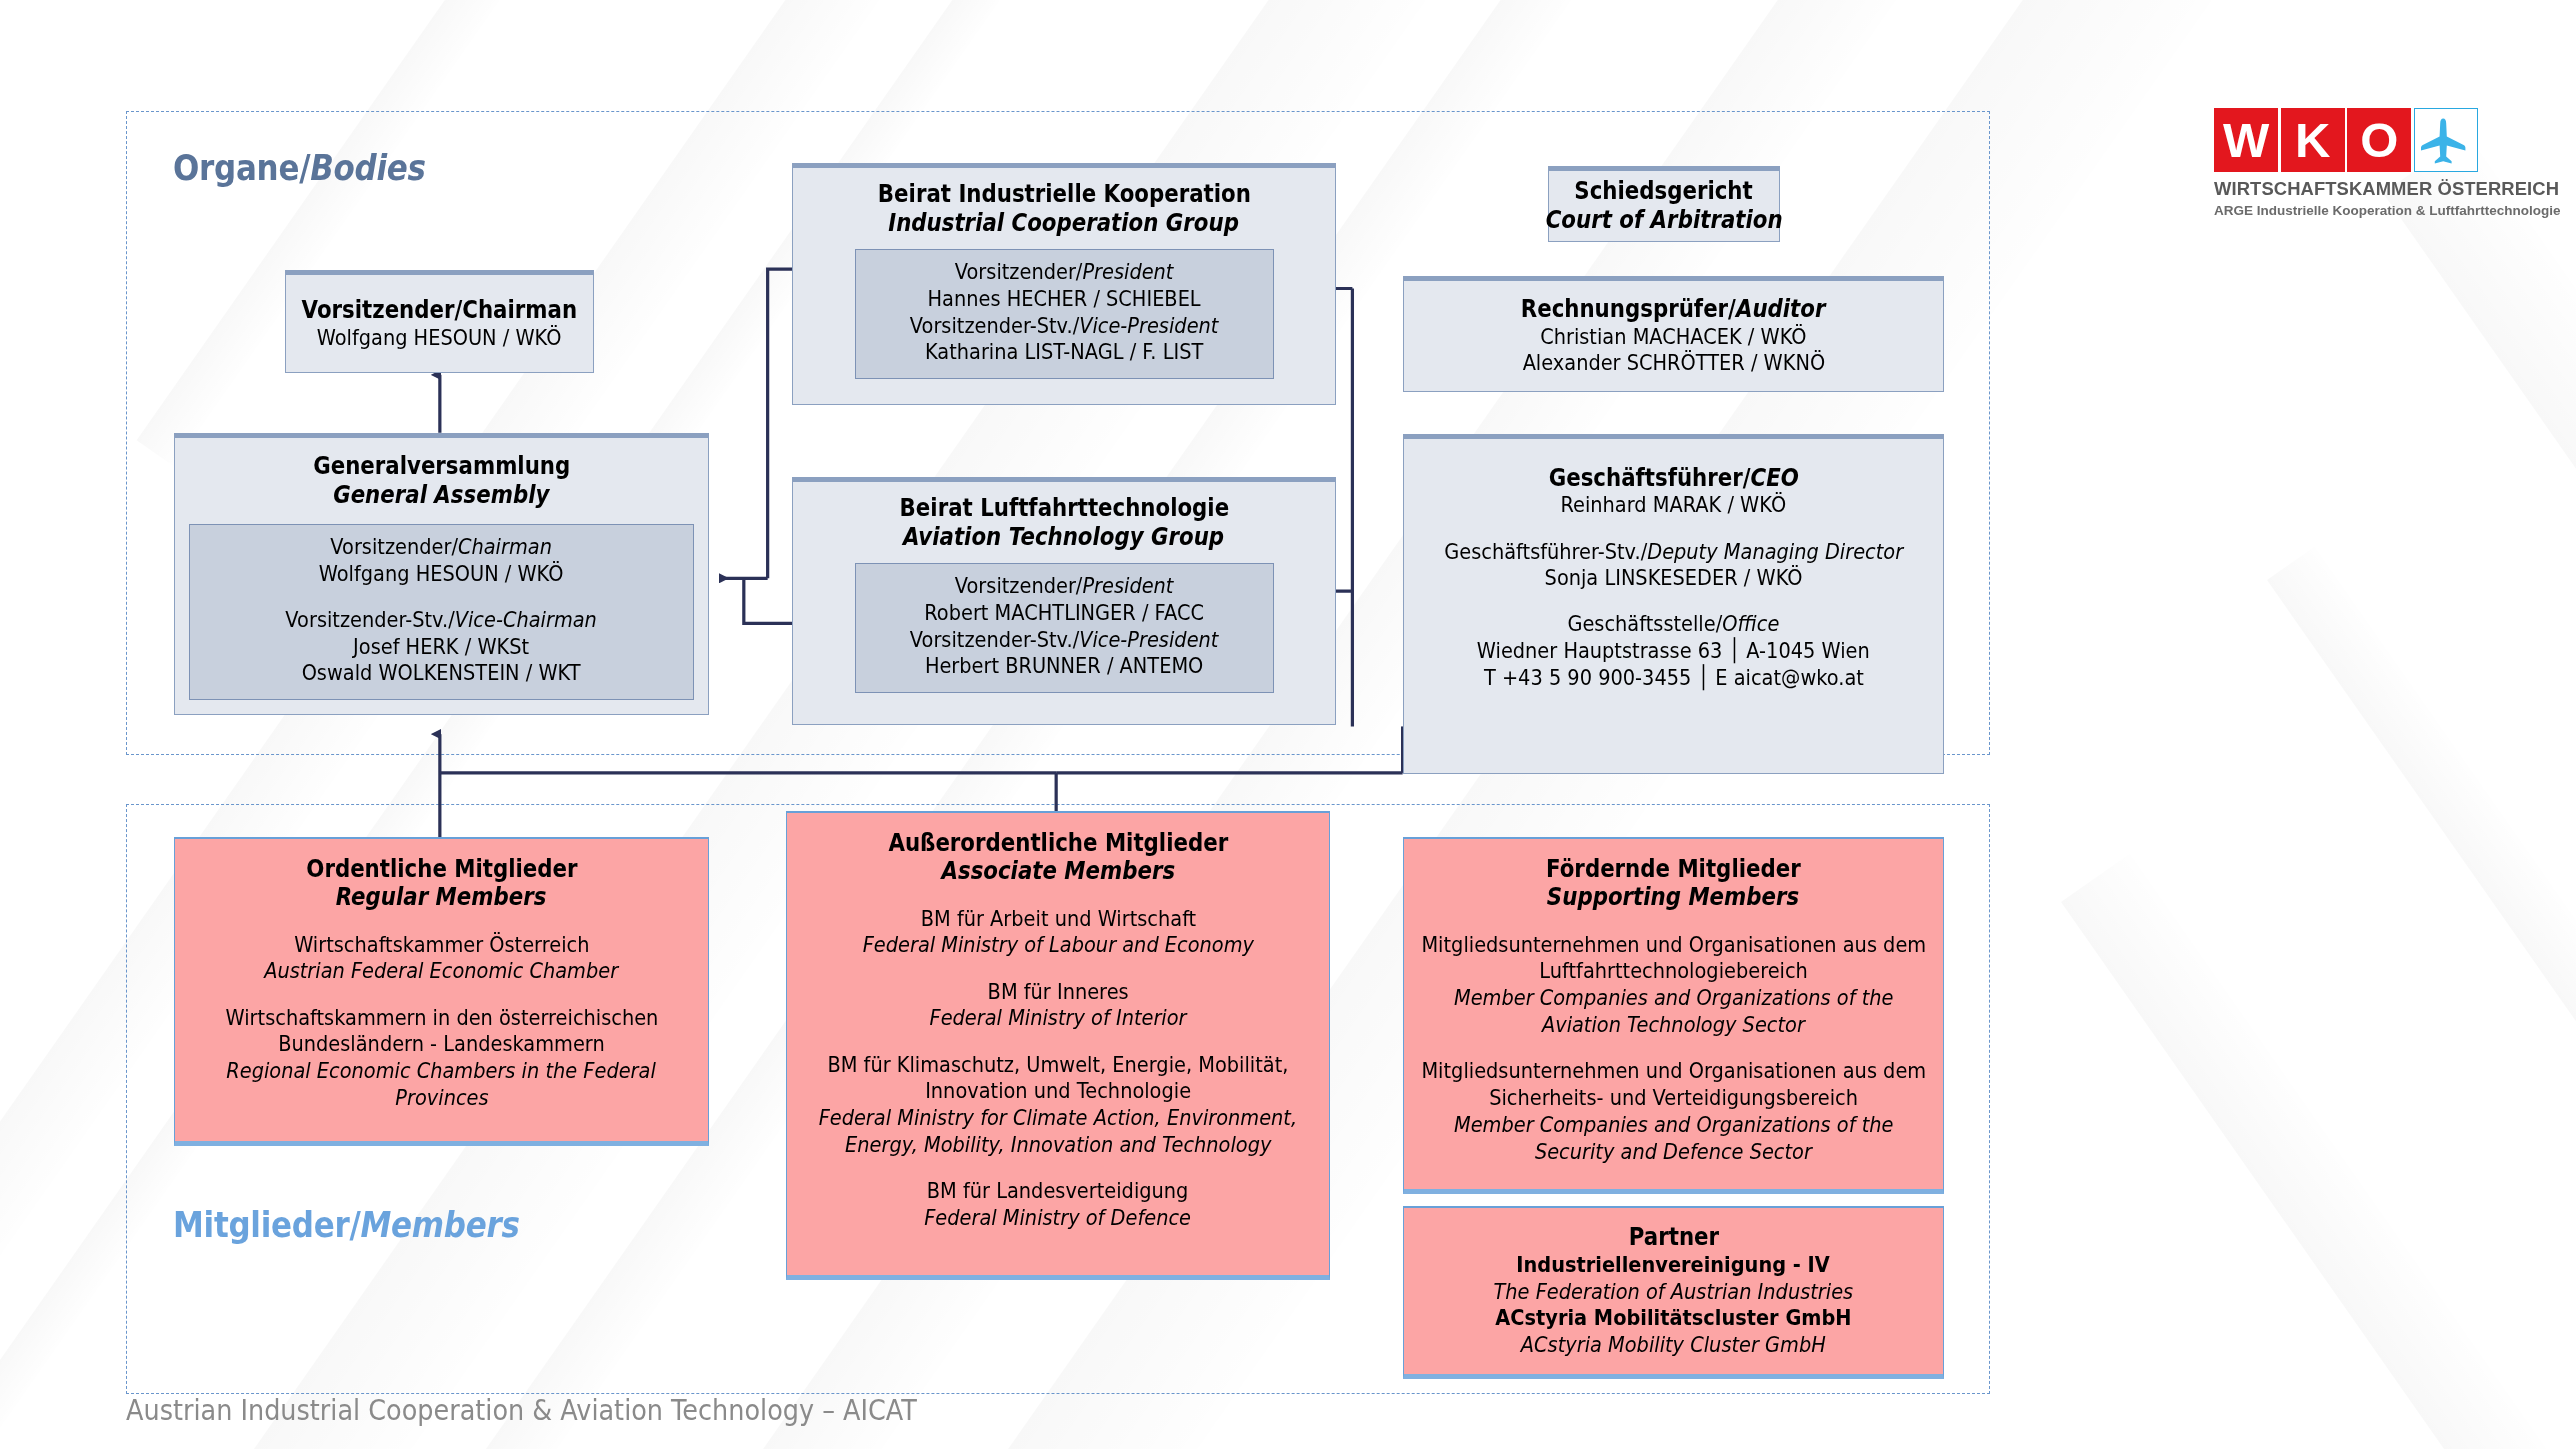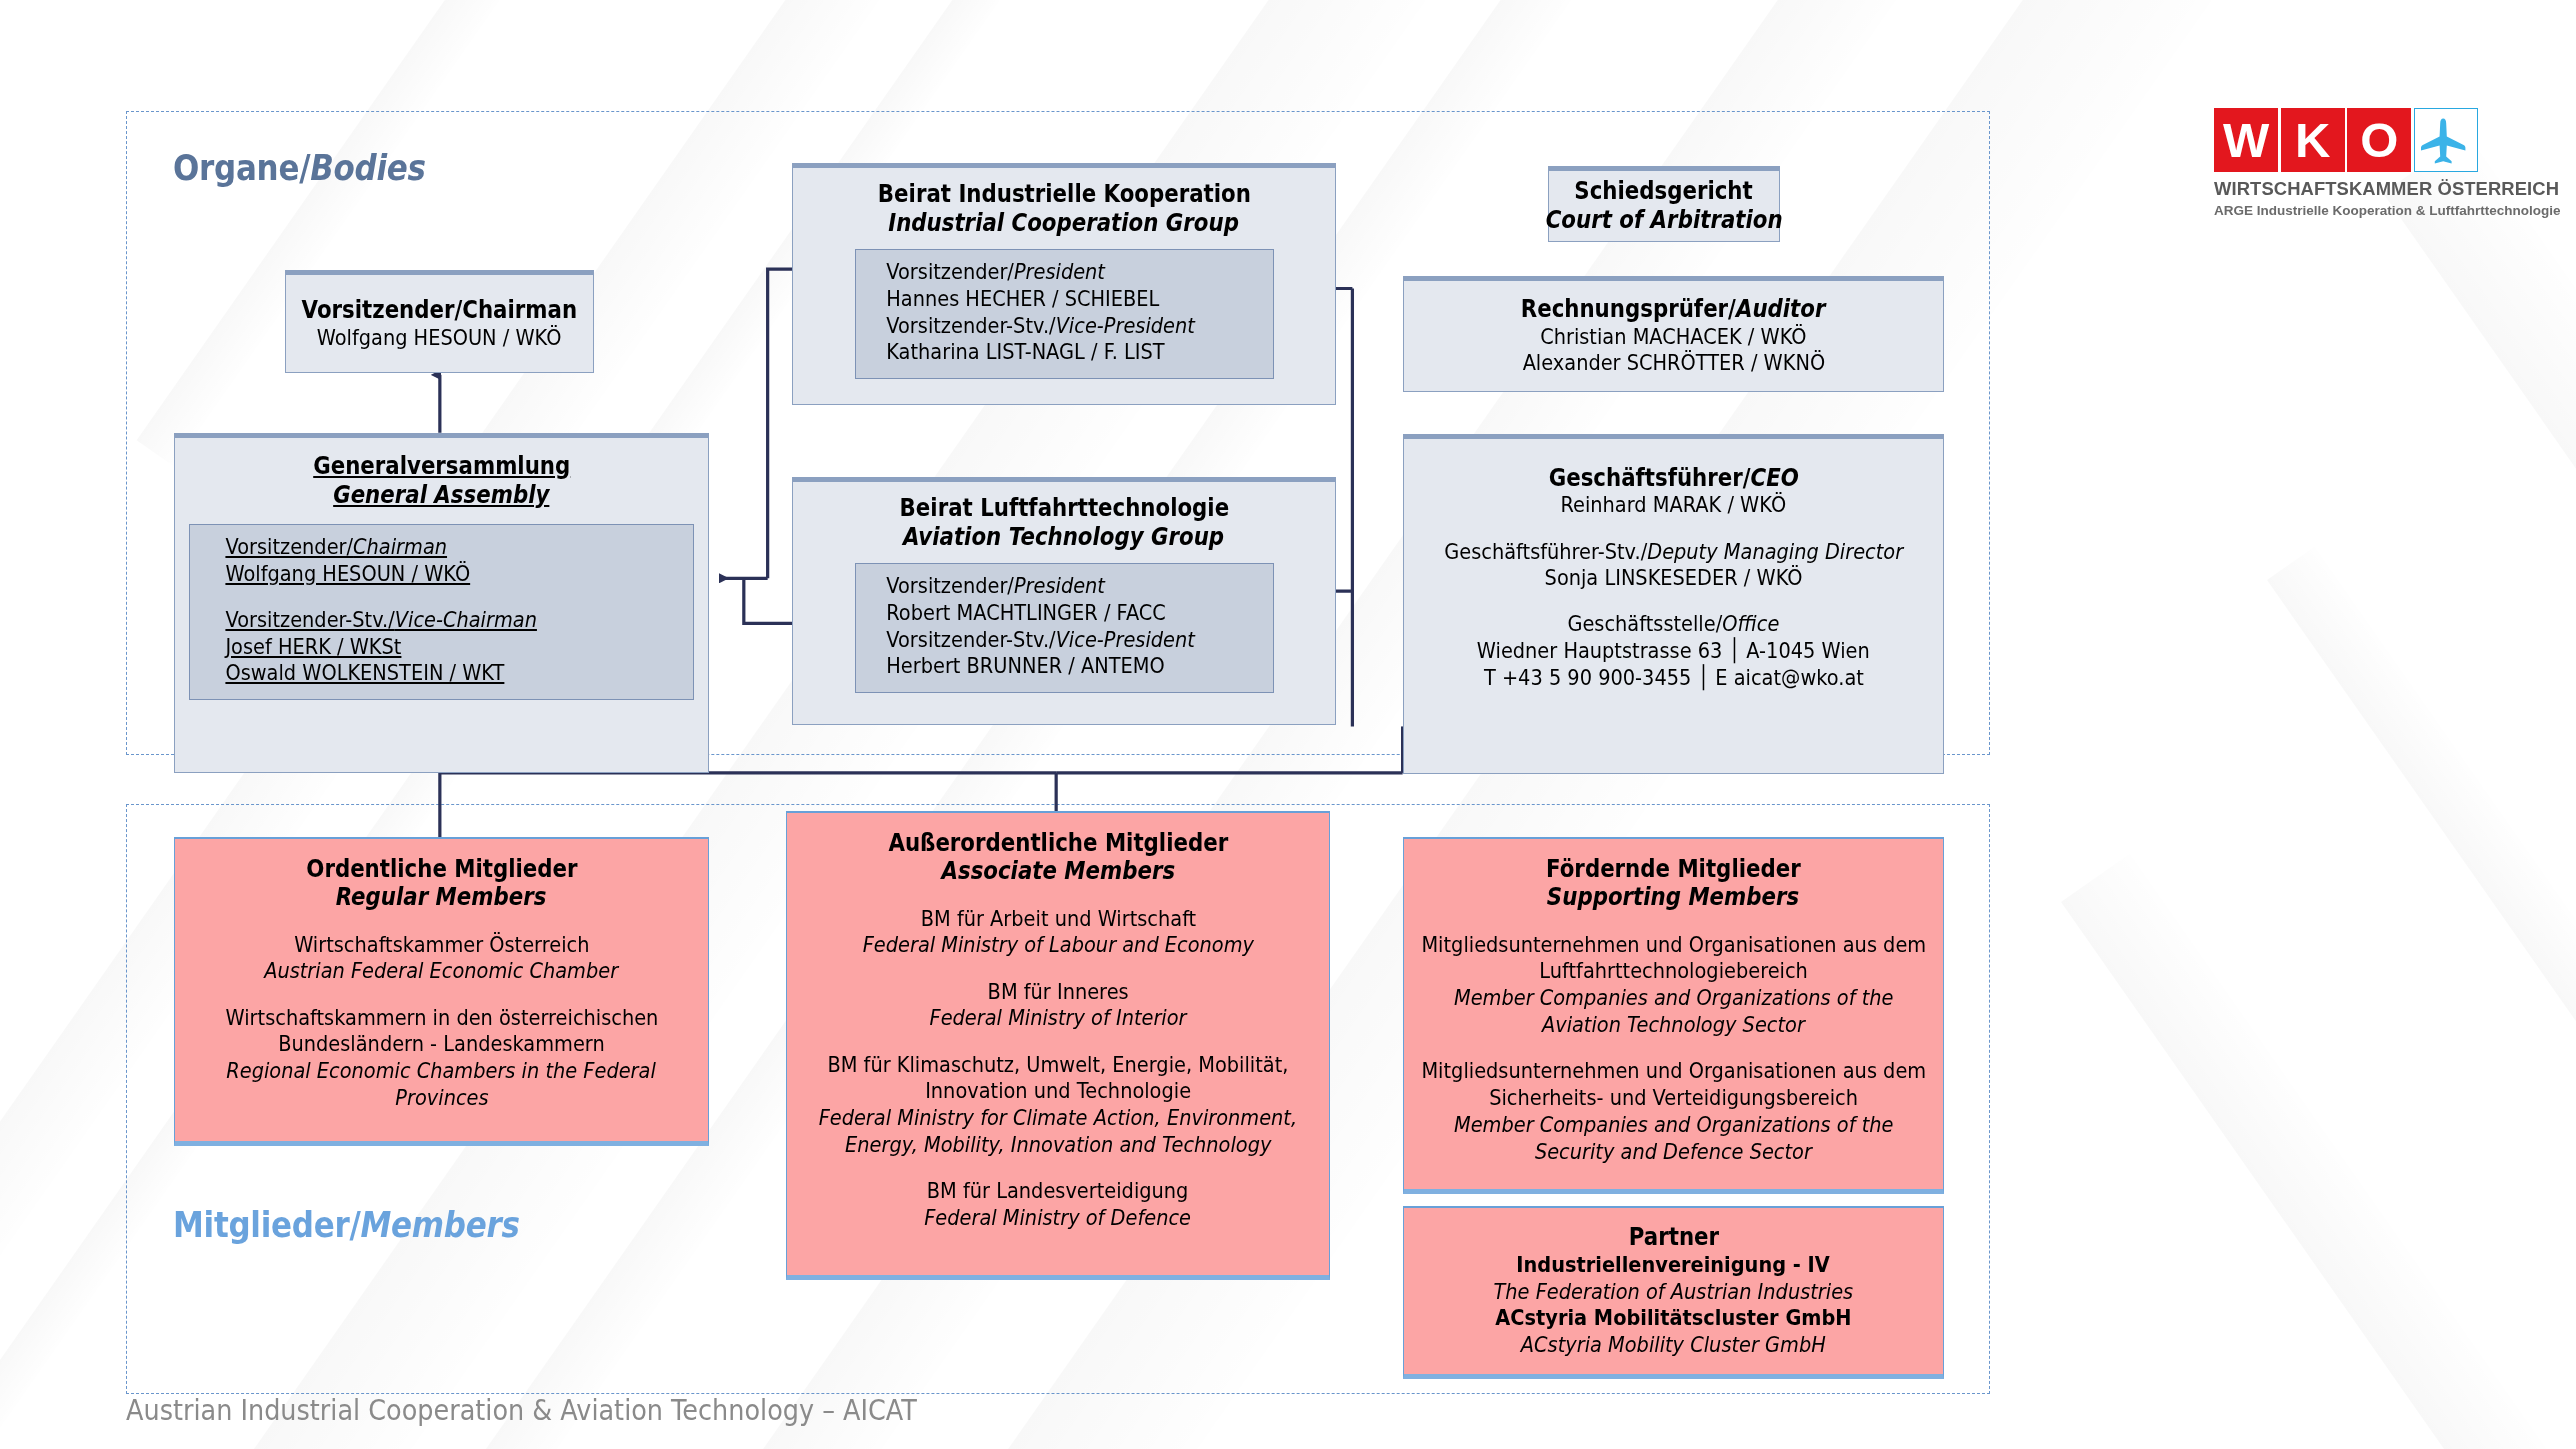--- a/index.html
+++ b/index.html
@@ -53,20 +53,21 @@
   .box {
     position: absolute;
     box-sizing: border-box;
     background: #e4e8ef;
     border: 1.9px solid #8ba0c0;
     border-top-width: 5.8px;
     border-top-color: #8ba0c0;
     display: flex;
     flex-direction: column;
     align-items: center;
+    text-align: center;
     color: #000000;
   }
   .box.member {
     background: #fca5a5;
     border: 1.9px solid #68a0d8;
     border-top-width: 2.6px;
     border-bottom-width: 5.2px;
     border-bottom-color: #7fb0e0;
   }
   .inner-box {
@@ -211,21 +212,21 @@
     <path d="M2100,448 L2045,448" marker-end="url(#arrow-left)"></path>
     <path d="M2100,918 L2045,918" marker-end="url(#arrow-left)"></path>
   </g>
 </svg>
 
 <div class="box" id="box-chairman" style="left:285px; top:270px; width:309px; height:103px; justify-content:center; padding:0 7.7px;">
   <div class="ttl">Vorsitzender/Chairman</div>
   <div class="ln">Wolfgang HESOUN / WKÖ</div>
 </div>
 
-<div class="box" id="box-general-assembly" style="left:174px; top:433px; width:535px; height:340px; padding:14px 14px 14px 14px;text-decoration:underline;">
+<div class="box" id="box-general-assembly" style="left:174px; top:433px; width:535px; height:282px; padding:14px 14px 14px 14px;">
   <div class="ttl">Generalversammlung</div>
   <div class="ttl-it">General Assembly</div>
   <div class="inner-box" style="margin-top:14px;">
     <div class="role"><span>Vorsitzender/</span><i>Chairman</i></div>
     <div class="ln">Wolfgang HESOUN / WKÖ</div>
     <div class="spacer"></div>
     <div class="role"><span>Vorsitzender-Stv./</span><i>Vice-Chairman</i></div>
     <div class="ln">Josef HERK / WKSt</div>
     <div class="ln">Oswald WOLKENSTEIN / WKT</div>
   </div>

